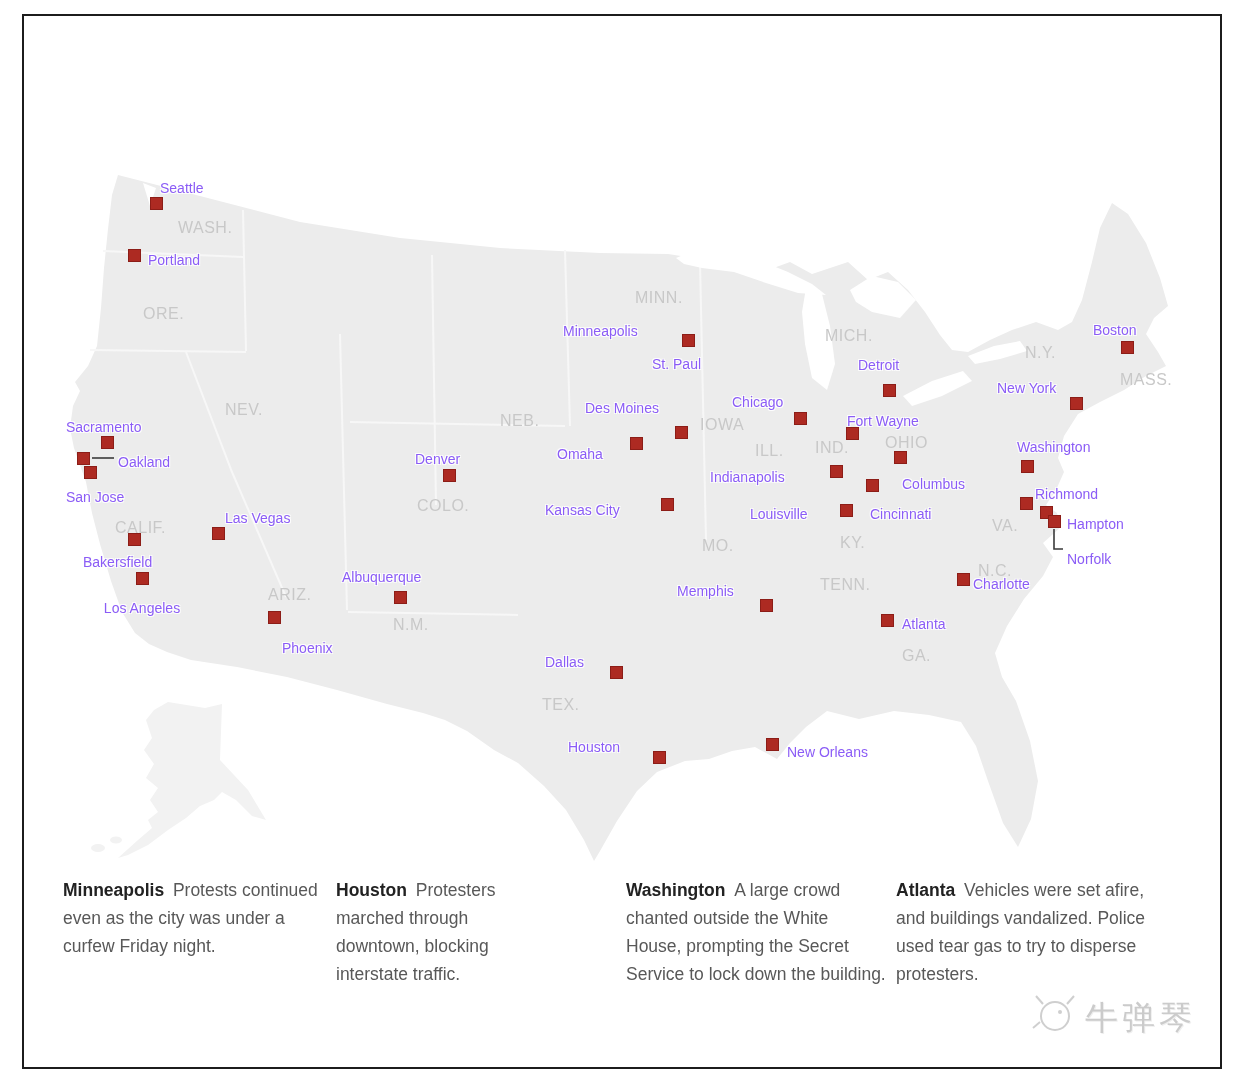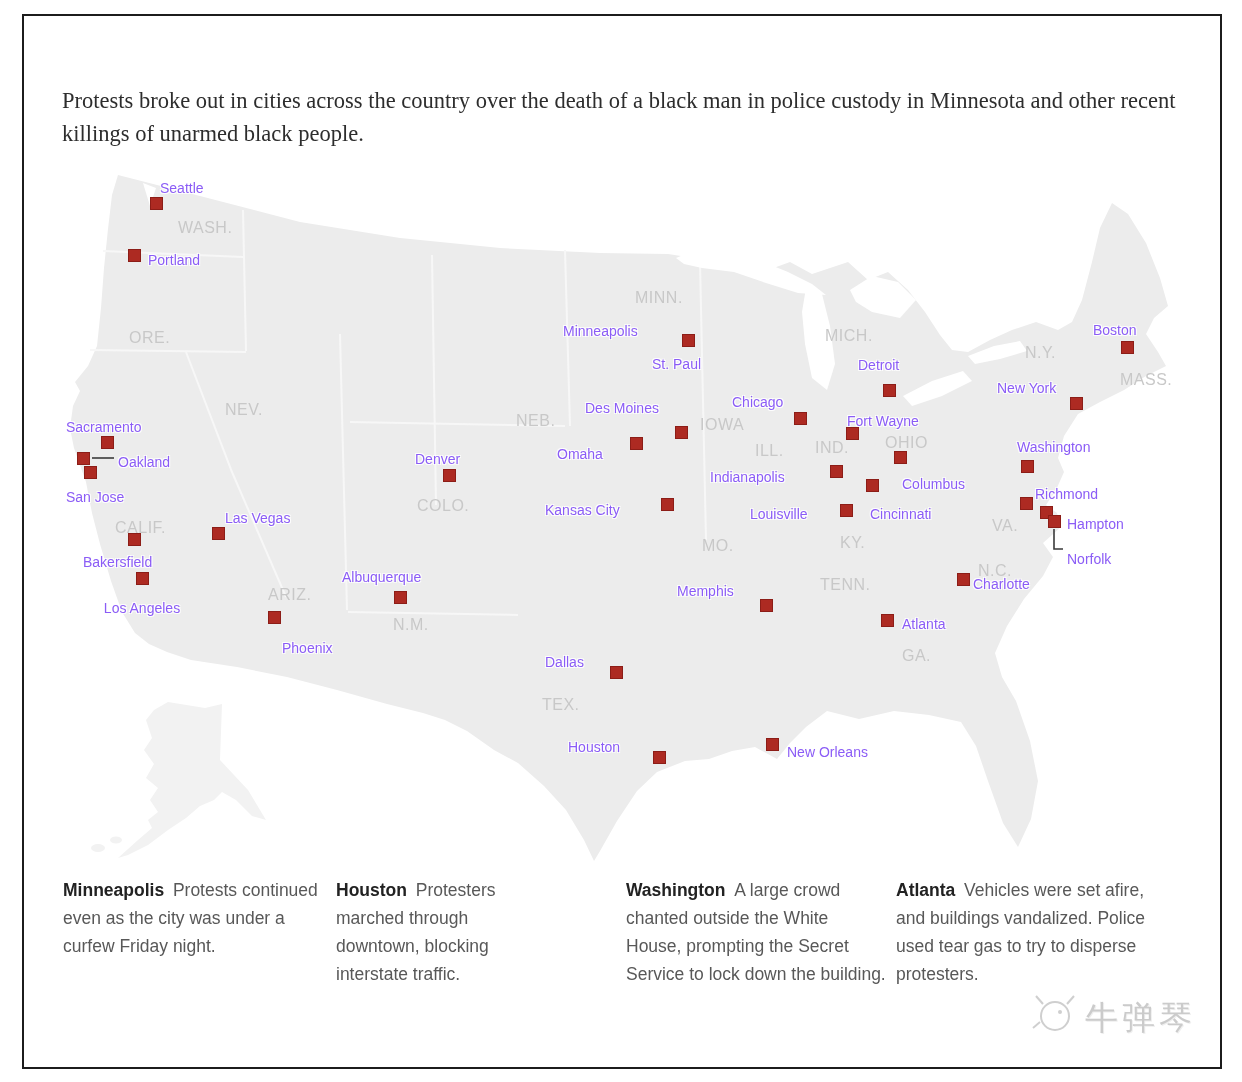--- a/index.html
+++ b/index.html
@@ -88,31 +88,30 @@
 
     <g stroke="#cfcfcf" stroke-width="2" fill="none">
       <circle cx="1055" cy="1016" r="14"></circle>
       <path d="M1043,1004 L1036,996"></path>
       <path d="M1067,1004 L1074,996"></path>
       <path d="M1040,1022 L1033,1028"></path>
       <circle cx="1060" cy="1012" r="2" fill="#cfcfcf" stroke="none"></circle>
     </g>
   </svg>
 
-  <div class="subtitle">Protests broke out in cities across the country over the death of a black man in police custody in Minnesota and other recent killings of unarmed black people.</div>
 
   <div id="layers">
       <div class="state-label" style="left: 178px; top: 219px;">WASH.</div>
-      <div class="state-label" style="left: 129px; top: 305px; margin-top: 24px;">ORE.</div>
+      <div class="state-label" style="left: 143px; top: 305px;">ORE.</div>
       <div class="state-label" style="left: 225px; top: 401px;">NEV.</div>
       <div class="state-label" style="left: 115px; top: 519px;">CALIF.</div>
       <div class="state-label" style="left: 268px; top: 586px;">ARIZ.</div>
       <div class="state-label" style="left: 393px; top: 616px;">N.M.</div>
       <div class="state-label" style="left: 417px; top: 497px;">COLO.</div>
-      <div class="state-label" style="left: 500px; top: 412px; margin-left: 16px;">NEB.</div>
+      <div class="state-label" style="left: 500px; top: 412px;">NEB.</div>
       <div class="state-label" style="left: 542px; top: 696px;">TEX.</div>
       <div class="state-label" style="left: 635px; top: 289px;">MINN.</div>
       <div class="state-label" style="left: 700px; top: 416px;">IOWA</div>
       <div class="state-label" style="left: 755px; top: 442px;">ILL.</div>
       <div class="state-label" style="left: 815px; top: 439px;">IND.</div>
       <div class="state-label" style="left: 885px; top: 434px;">OHIO</div>
       <div class="state-label" style="left: 825px; top: 327px;">MICH.</div>
       <div class="state-label" style="left: 702px; top: 537px;">MO.</div>
       <div class="state-label" style="left: 840px; top: 534px;">KY.</div>
       <div class="state-label" style="left: 820px; top: 576px;">TENN.</div>

